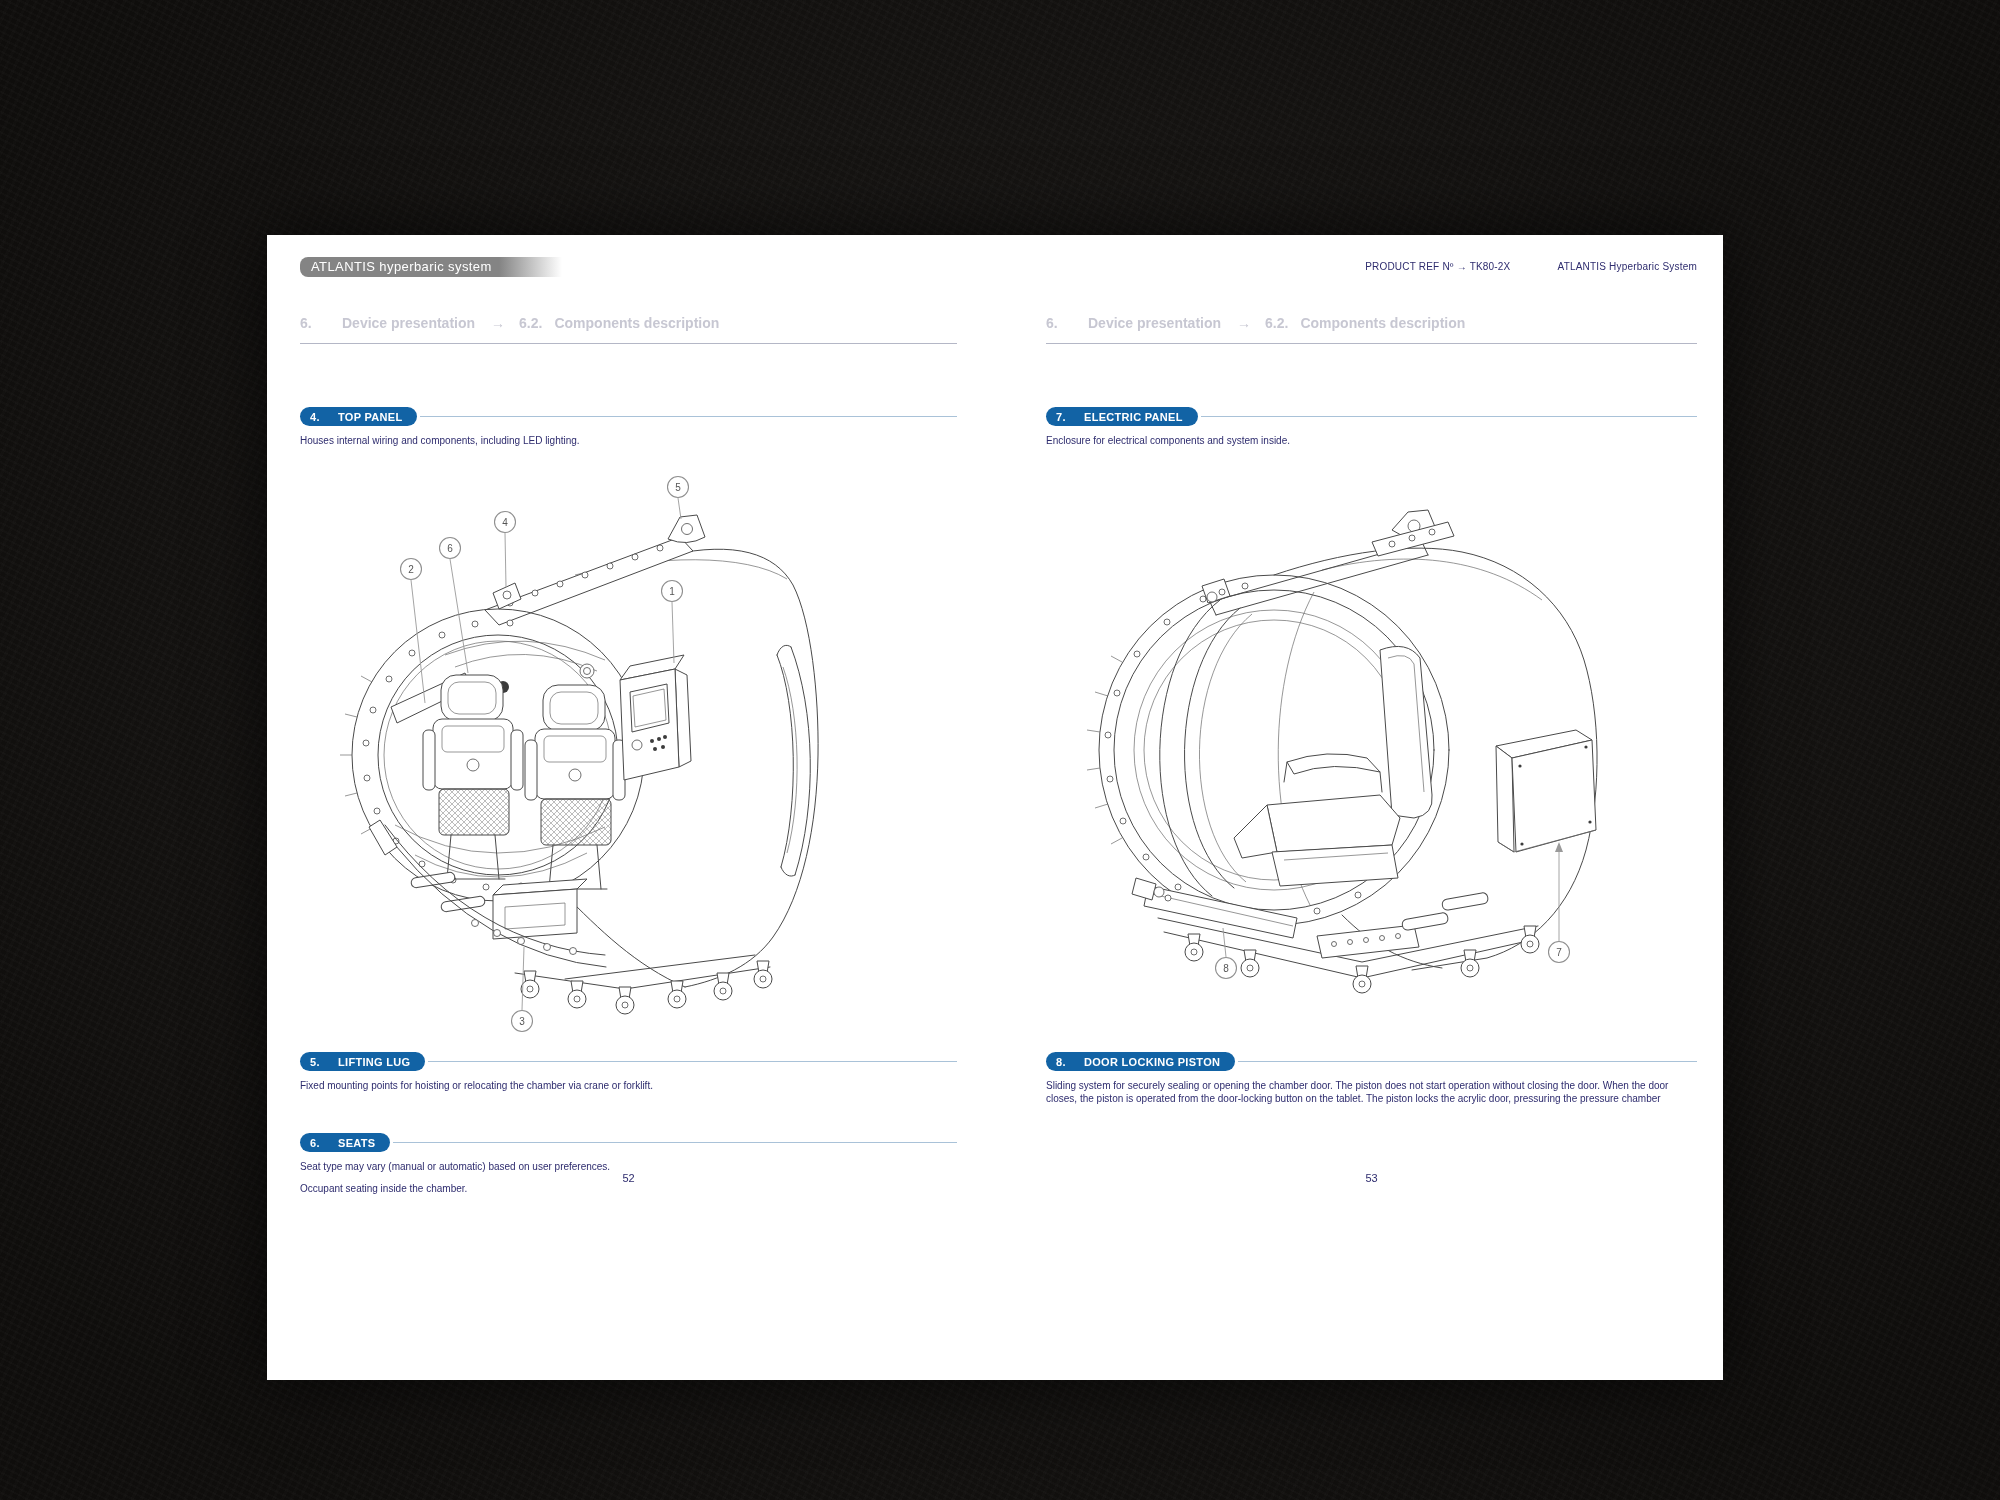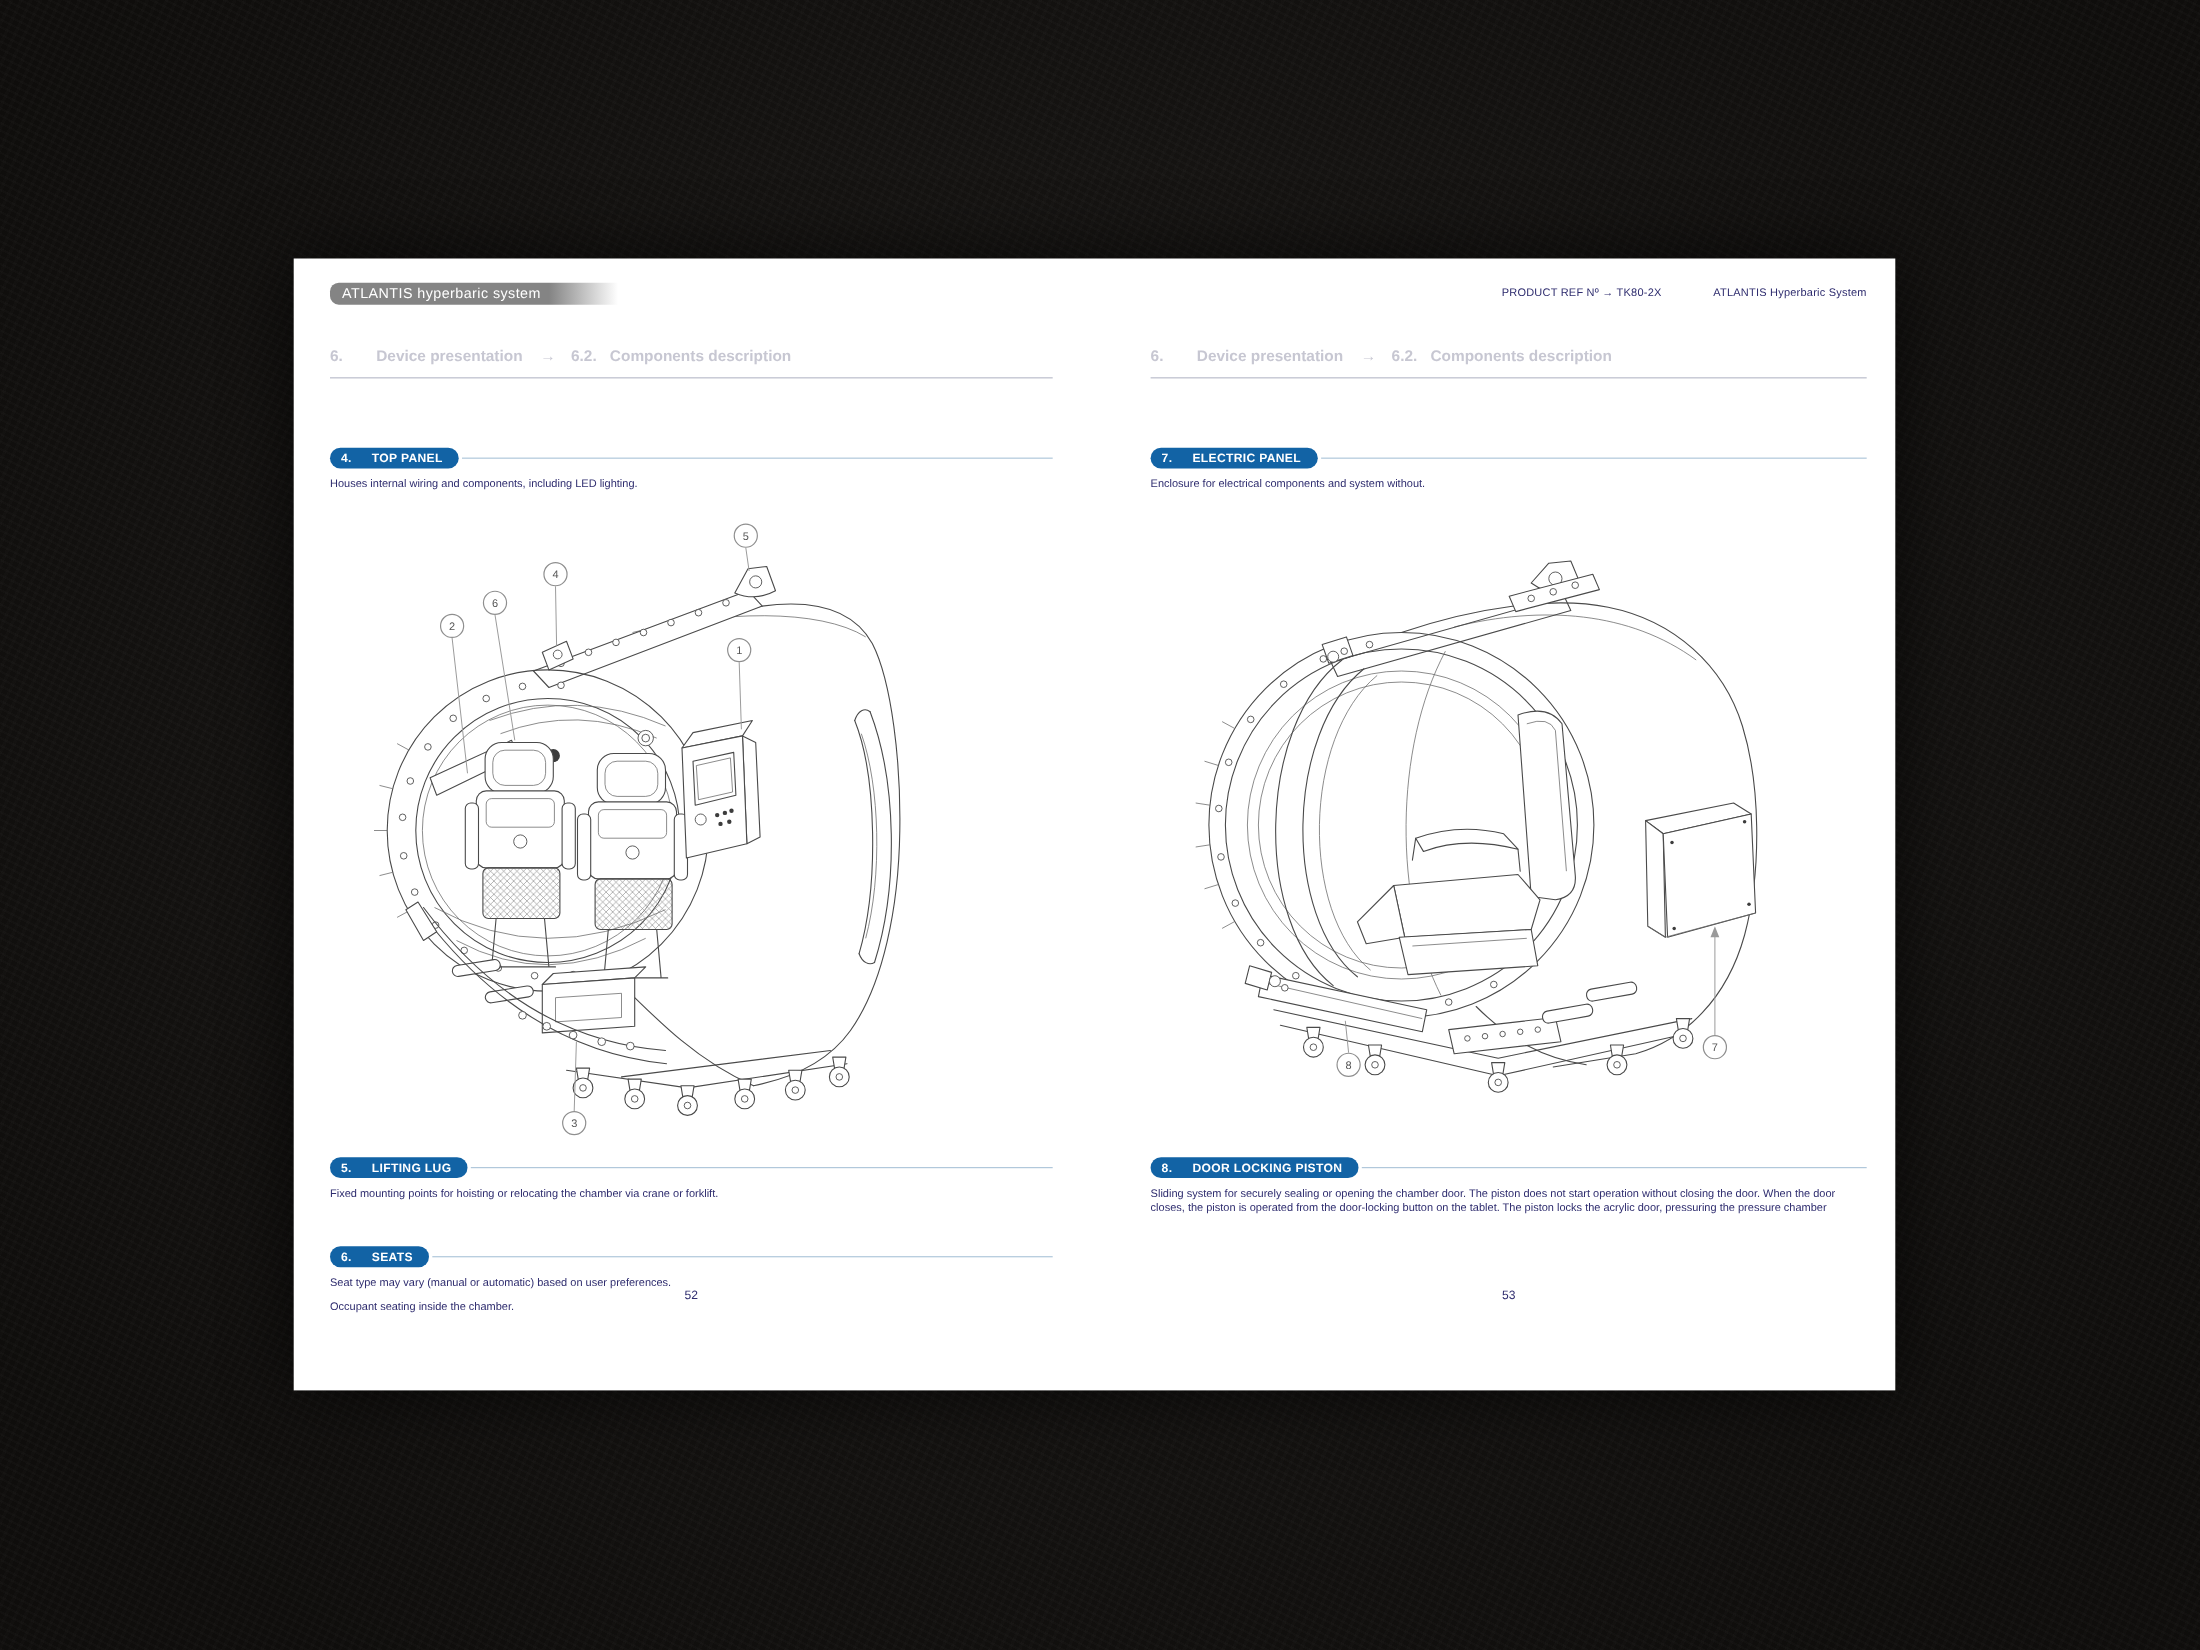--- a/index.html
+++ b/index.html
@@ -8,21 +8,21 @@
     position:relative;
     background-color:#141210;
     background-image:
       repeating-linear-gradient(27deg, rgba(255,255,255,0.016) 0 2px, transparent 2px 6px),
       repeating-linear-gradient(115deg, rgba(255,255,255,0.012) 0 3px, transparent 3px 8px),
       radial-gradient(ellipse at 50% 45%, rgba(255,255,255,0.03), rgba(0,0,0,0.25) 85%);
     font-family:"Liberation Sans", sans-serif;
     overflow:hidden;
   }
   .sheet {
-    position:absolute; left:267px; top:235px; width:1456px; height:1029px;
+    position:absolute; left:267px; top:235px; width:1456px; height:1145px;
     background:#ffffff;
     box-shadow:0 0 60px rgba(0,0,0,0.65);
   }
   
   .brand-badge {
     position:absolute; left:33px; top:22px; height:20px; width:262px;
     background:linear-gradient(90deg, #848484 0 76%, rgba(132,132,132,0) 100%);
     border-radius:8px 0 0 8px;
     color:#ffffff; font-size:13px; font-weight:500; letter-spacing:0.4px;
     line-height:20px; padding-left:11px; white-space:nowrap;
@@ -310,21 +310,21 @@
   </div>
 
   <div class="sec col-r" style="top:172px;">
     <div class="sec-row">
       <div class="pill">
         <span class="p-no">7.</span>
         <span>ELECTRIC PANEL</span>
       </div>
       <div class="rule"></div>
     </div>
-    <p>Enclosure for electrical components and system without.</p>
+    <p>Enclosure for electrical components and system inside.</p>
   </div>
 
   <div class="fig fig-r">
     <svg width="560" height="515" viewBox="0 0 560 515">
 
       <g>
         <path class="ln" d="M 212 75 C 280 52 350 42 400 52 C 460 64 505 105 522 160 C 538 212 540 290 524 350 C 508 408 470 445 425 458 L 350 470"></path>
         <path class="ln" d="M 280 415 C 310 445 340 462 380 468"></path>
         <path class="lnt" d="M 260 70 C 340 50 420 56 480 100"></path>
       </g>

